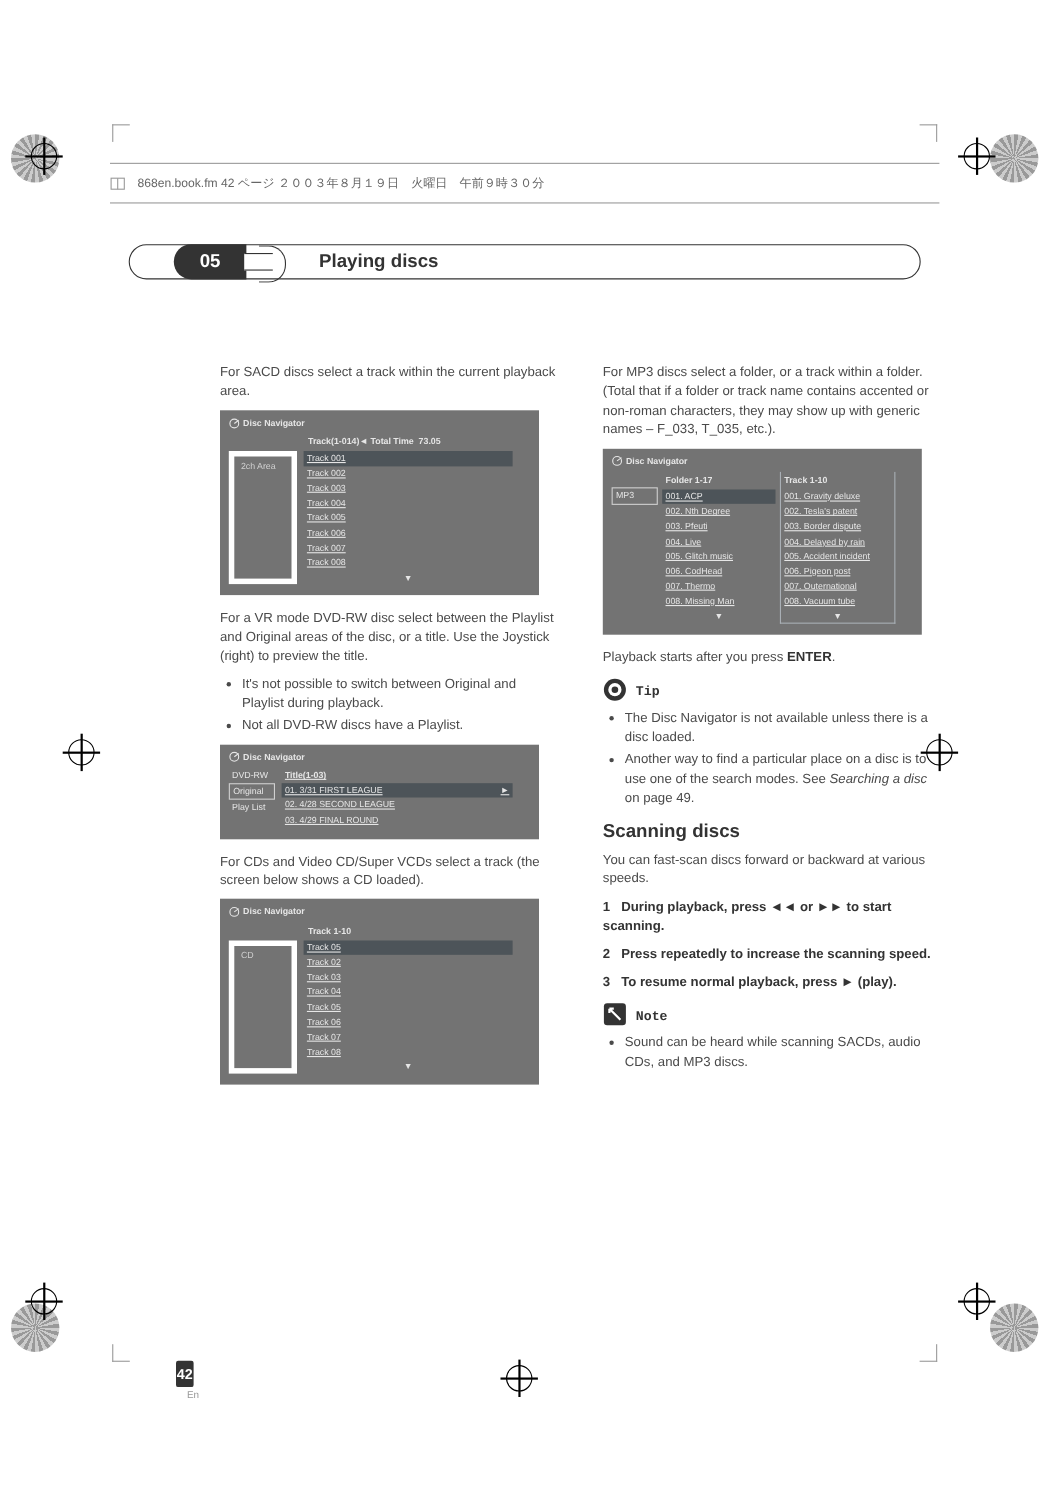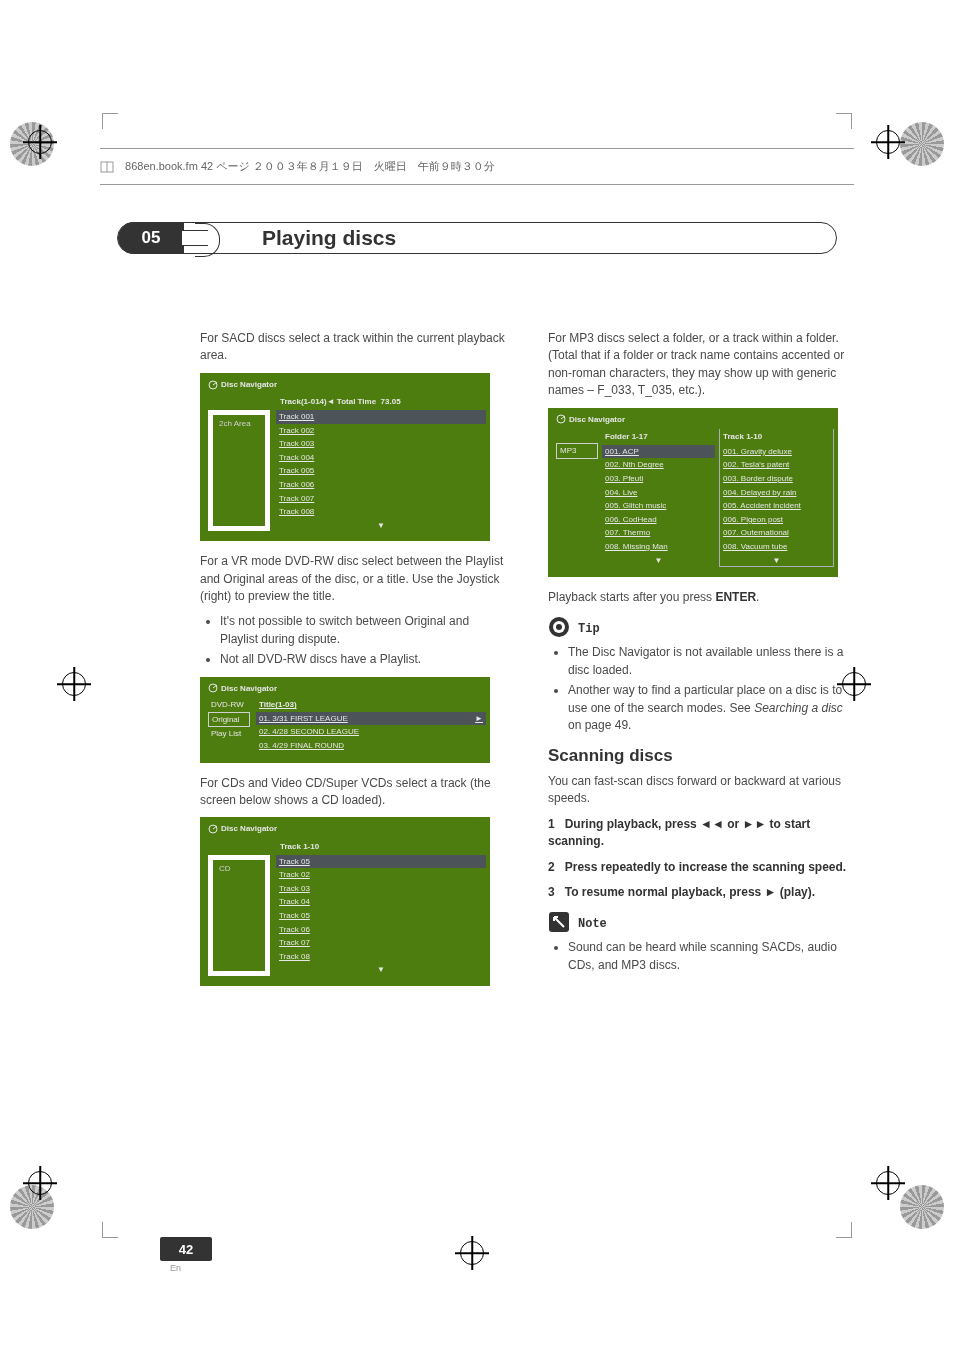--- a/index.html
+++ b/index.html
@@ -53,45 +53,45 @@
       border: 1px solid #333;
       border-radius: 16px;
       display: flex;
       align-items: center;
     }
     .chapter-num {
       background: #333; color: #fff;
       height: 32px; width: 66px;
       border-radius: 16px 0 0 16px;
       display: flex; align-items: center; justify-content: center;
-      font-size: 17px; font-weight: bold;
+      font-size: 17px; font-weight: bold; margin-left: 40px;
     }
     .chapter-connector {
       width: 26px; height: 16px; border-top: 1px solid #333; border-bottom: 1px solid #333;
       margin-left: -2px; background: #fff; position: relative;
     }
     .chapter-connector::after { content:''; position:absolute; right:-12px; top:-8px; width:24px; height:32px; border:1px solid #333; border-left:none; border-radius: 0 16px 16px 0; }
     .chapter-title {
-      margin-left: 54px;
-      font-size: 21px; font-weight: bold; color: #333;
+      margin-left: 42px;
+      font-size: 17px; font-weight: bold; color: #333;
     }
 
     .columns {
       position: absolute;
       top: 330px; left: 200px; right: 100px;
       display: flex; gap: 42px;
     }
     .col { flex: 1; font-size: 12px; line-height: 1.45; color: #4a4a4a; }
     .col p { margin-bottom: 8px; }
     .col ul { list-style: disc; padding-left: 20px; margin-bottom: 8px; }
     .col li { margin-bottom: 3px; }
 
     .navbox {
-      background: #4d7c0f; color: #e6e6e6;
-      width: 290px; padding: 6px 4px 10px 8px;
+      background: #737373; color: #e6e6e6;
+      width: 290px; padding: 6px 24px 10px 8px;
       margin: 6px 0 12px 0;
       font-size: 8px; font-family: Arial, sans-serif;
     }
     .navbox-title { font-size: 8px; font-weight: bold; margin-bottom: 4px; display:flex; align-items:center; gap:3px;}
     .navbox-title svg { width: 10px; height: 10px; }
     .navbox-row { display: flex; gap: 6px; }
     .navbox-leftcell {
       background: #4d5459; padding: 3px 6px; flex-shrink: 0; width: 62px;
     }
     .navbox-leftcell.outlined { background: transparent; border: 5px solid #ffffff; color: #d0d0d0; }
@@ -114,21 +114,21 @@
     .italic { font-style: italic; }
 
     .iconlabel { display:flex; align-items:flex-end; gap:8px; margin: 10px 0 6px 0; font-family: Liberation Mono, monospace;}
     .iconlabel .badge { width: 22px; height: 22px; display:inline-flex; align-items:center; justify-content:center;}
     .iconlabel .txt { font-weight: bold; font-size: 12px; color:#333;}
 
     .page-num-box {
       position: absolute;
       bottom: 90px; left: 160px;
       background: #333; color: #fff;
-      width: 52px; height: 24px;
+      width: 16px; height: 24px;
       border-radius: 2px;
       display:flex; align-items:center; justify-content:center;
       font-weight:bold; font-size: 13px;
     }
     .page-lang { position:absolute; bottom: 78px; left: 170px; font-size: 9px; color: #999;}
     .corner-line-tl { position:absolute; top: 113px; left: 102px; width: 16px; height: 16px; border-top:1px solid #999; border-left:1px solid #999;}
     .corner-line-br { position:absolute; bottom: 113px; right: 102px; width: 16px; height: 16px; border-bottom:1px solid #999; border-right:1px solid #999;}
     .corner-line-tr { position:absolute; top: 113px; right: 102px; width: 16px; height: 16px; border-top:1px solid #999; border-right:1px solid #999;}
     .corner-line-bl { position:absolute; bottom: 113px; left: 102px; width: 16px; height: 16px; border-bottom:1px solid #999; border-left:1px solid #999;}
   </style>
@@ -210,21 +210,21 @@
           <div class="navbox-item">Track 006</div>
           <div class="navbox-item">Track 007</div>
           <div class="navbox-item">Track 008</div>
           <div class="navbox-arrow-down">▼</div>
         </div>
       </div>
     </div>
 
     <p>For a VR mode DVD-RW disc select between the Playlist and Original areas of the disc, or a title. Use the Joystick (right) to preview the title.</p>
     <ul>
-      <li>It's not possible to switch between Original and Playlist during dispute.</li>
+      <li>It's not possible to switch between Original and Playlist during playback.</li>
       <li>Not all DVD-RW discs have a Playlist.</li>
     </ul>
 
     <div class="navbox">
       <div class="navbox-title">
         <svg>
             <circle cx="5" cy="5" r="4" fill="none" stroke="#e6e6e6"></circle>
             <line x1="5" y1="5" x2="9" y2="2" stroke="#e6e6e6"></line>
           </svg>
         <span>Disc Navigator</span>

